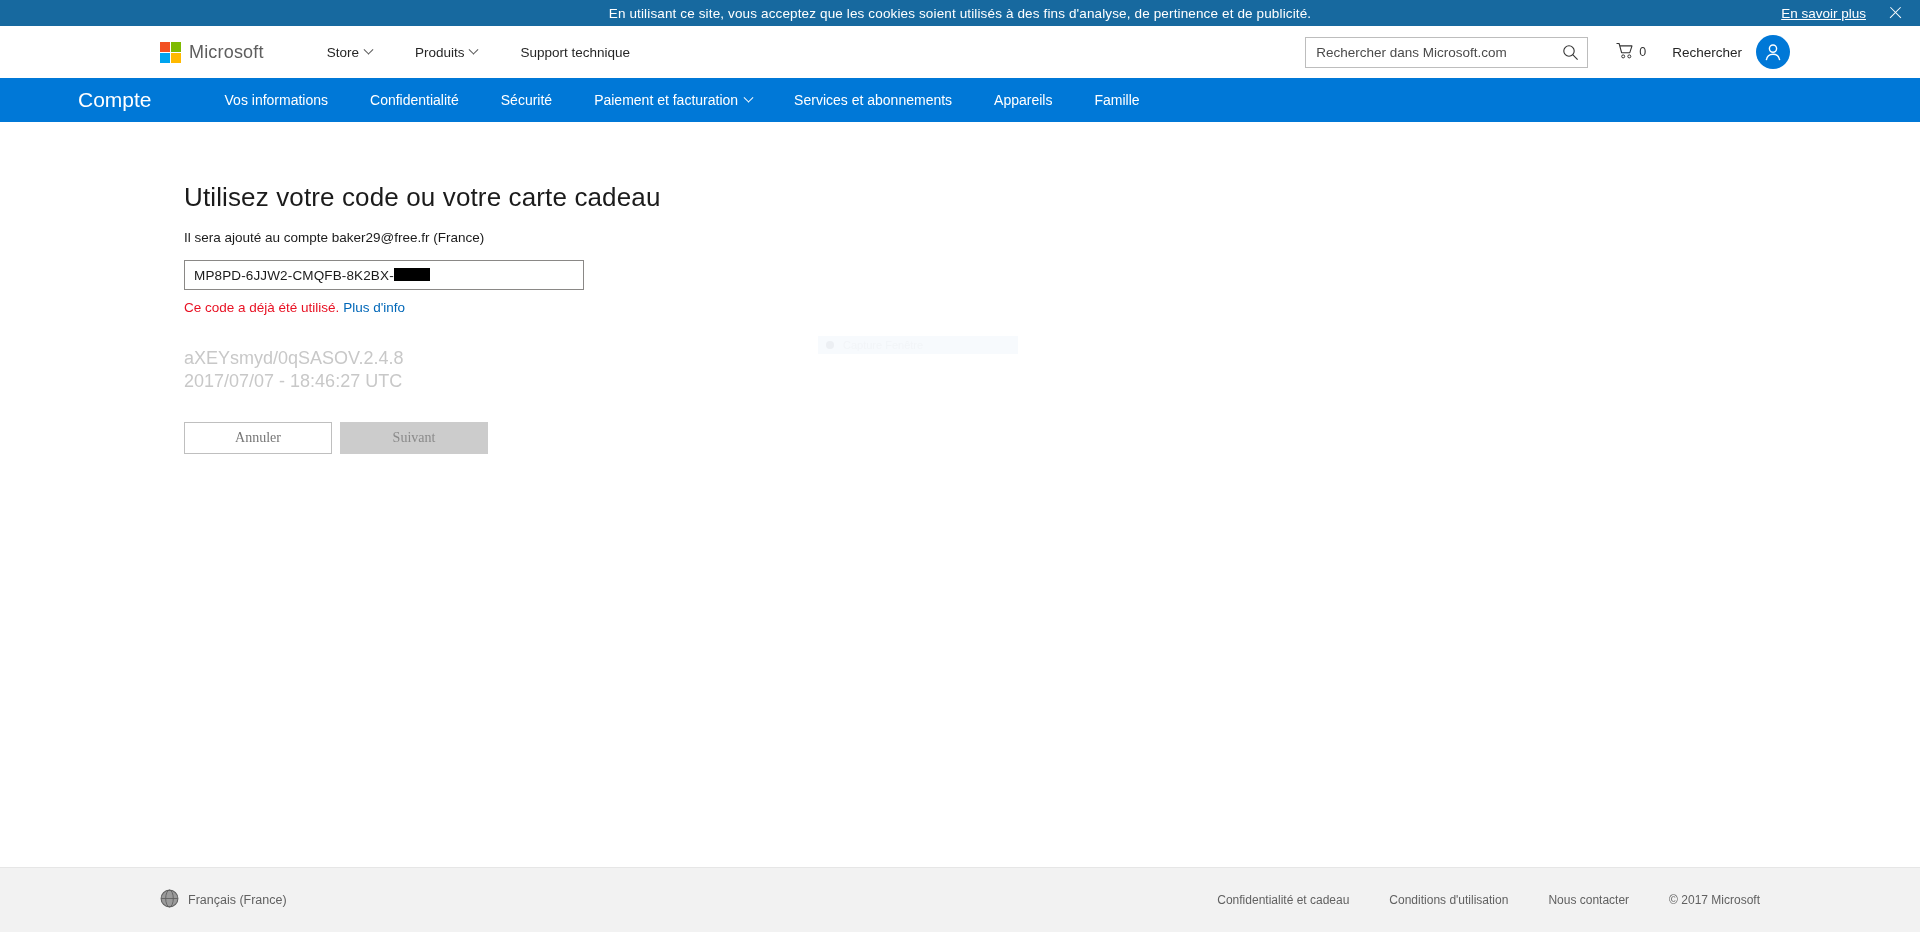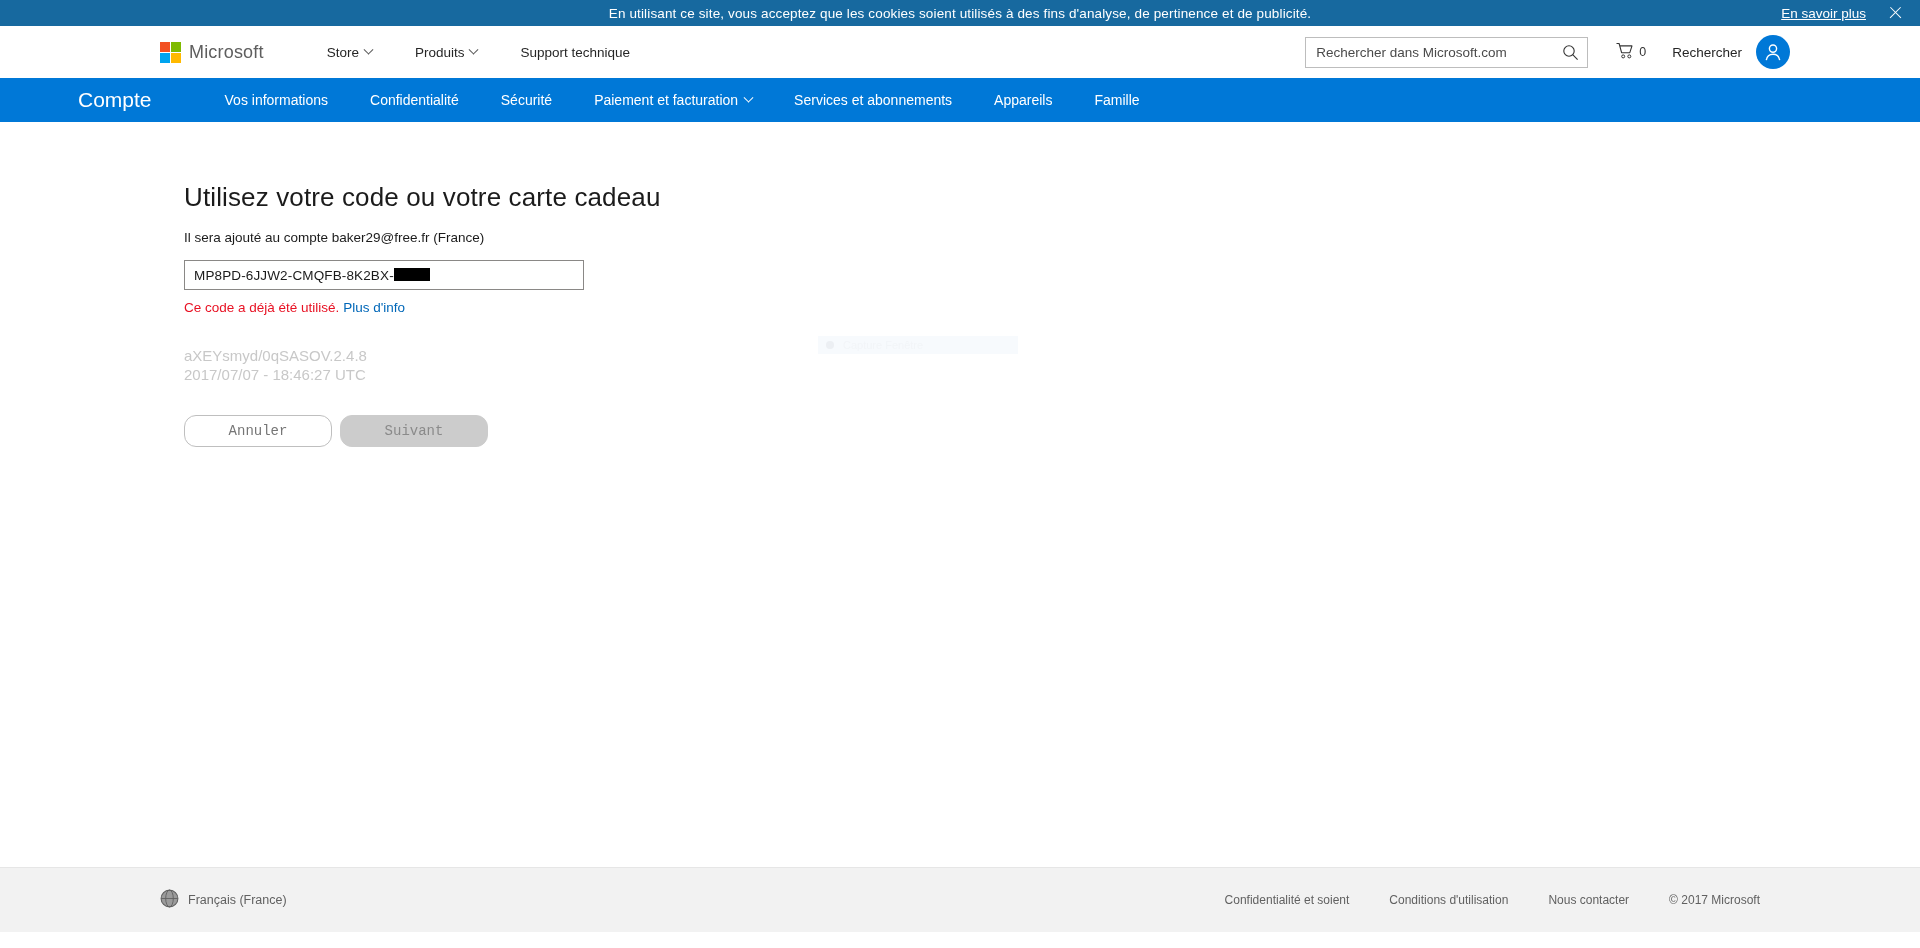--- a/index.html
+++ b/index.html
@@ -261,39 +261,38 @@
     font-size: 13.5px;
     color: #e81123;
   }
   .error-link {
     color: #0067b8;
     text-decoration: none;
     cursor: pointer;
   }
   .diag {
     margin-top: 32px;
-    font-size: 15px;
+    font-size: 18px;
     color: #c8c8c8;
     line-height: 1.25;
   }
   .btn-row {
     margin-top: 30px;
     display: flex;
     gap: 0;
   }
   .btn {
     height: 32px;
     min-width: 148px;
-    font-family: Liberation Mono, monospace;
+    font-family: Liberation Serif, serif;
     font-size: 14px;
     display: flex;
     align-items: center;
     justify-content: center;
     cursor: pointer;
-    border-radius: 12px;
   }
   .btn-cancel {
     background: #ffffff;
     border: 1px solid #bfbfbf;
     color: #767676;
   }
   .btn-next {
     background: #cccccc;
     border: 1px solid #cccccc;
     color: #8a8a8a;
@@ -499,18 +498,18 @@
       <svg width="19" height="19" viewBox="0 0 19 19" fill="none">
         <circle cx="9.5" cy="9.5" r="8.4" stroke="#616161" stroke-width="1.1" fill="#9b9b9b"></circle>
         <ellipse cx="9.5" cy="9.5" rx="3.8" ry="8.4" stroke="#616161" stroke-width="0.9" fill="none"></ellipse>
         <line x1="1.2" y1="9.5" x2="17.8" y2="9.5" stroke="#616161" stroke-width="0.9"></line>
       </svg>
     </span>
     <span>Français (France)</span>
   </div>
 
   <div class="footer-right">
-    <a class="footer-link">Confidentialité et soient</a>
+    <a class="footer-link">Confidentialité et cadeau</a>
     <a class="footer-link">Conditions d'utilisation</a>
     <a class="footer-link">Nous contacter</a>
     <span class="footer-copy">© 2017 Microsoft</span>
   </div>
 </div>
 
 </body></html>

